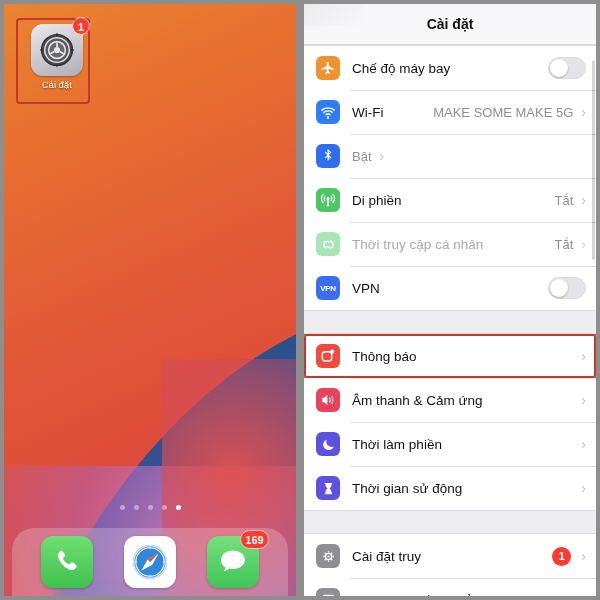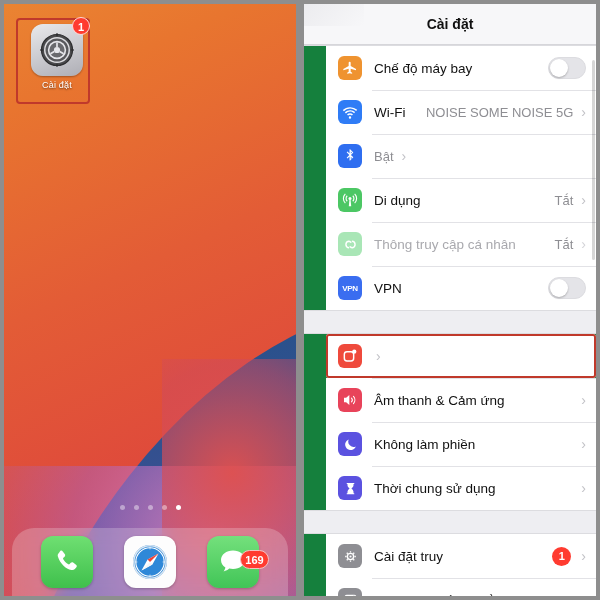--- a/index.html
+++ b/index.html
@@ -81,38 +81,38 @@
     border-radius:22px 22px 0 0;
     backdrop-filter:blur(8px);
     display:flex;align-items:center;justify-content:space-around;
     padding:0 14px;box-sizing:border-box;
   }
   .dock-icon{position:relative;width:52px;height:52px;border-radius:12px;
     box-shadow:0 1px 3px rgba(0,0,0,.25);display:flex;align-items:center;justify-content:center;}
   .dock-badge{
     position:absolute;top:-6px;right:-10px;min-width:26px;height:19px;border-radius:10px;
     background:#ff3b30;border:1.5px solid #f3c3c2;color:#fff;font-size:11px;font-weight:600;
-    line-height:19px;text-align:center;padding:0 4px;box-sizing:border-box;margin-top:20px;
+    line-height:19px;text-align:center;padding:0 4px;box-sizing:border-box;
   }
 
   
   .settings{
     position:absolute;left:304px;top:4px;width:292px;height:592px;
     background:#fff;overflow:hidden;
   }
   .nav{
     height:40px;background:#f7f7f9;border-bottom:1px solid #d6d6da;
     display:flex;align-items:center;justify-content:center;
     position:relative;
   }
   .nav-title{font-size:14px;font-weight:700;color:#111;}
   .nav-shine{position:absolute;left:0;top:0;width:60px;height:22px;
     background:linear-gradient(135deg,rgba(235,235,238,.95),rgba(255,255,255,0));}
 
-  .grp{background:#15803d;border-top:1px solid #dcdce0;border-bottom:1px solid #dcdce0;padding-left:22px;}
+  .grp{background:#15803d;border-top:1px solid #dcdce0;border-bottom:1px solid #dcdce0;}
   .gap{height:22px;background:#eeeef2;}
 
   .row{
     display:flex;align-items:center;height:44px;padding:0 10px 0 12px;
     position:relative;background:#fff;box-sizing:border-box;
   }
   .row + .row::before{
     content:"";position:absolute;left:46px;right:0;top:0;height:1px;background:#e2e2e6;
   }
   .ic{width:24px;height:24px;border-radius:6px;flex:none;margin-right:12px;
@@ -241,21 +241,21 @@
           </div>
       </div>
 
       <div class="row">
         <div class="ic" style="background:#2f7cf6;">
           <svg width="16" height="16" viewBox="0 0 24 24">
               <path fill="#fff" d="M12 18.5a1.8 1.8 0 1 0 0 3.6 1.8 1.8 0 0 0 0-3.6zm0-4.6c-1.7 0-3.3.6-4.5 1.7l1.6 1.7c.8-.7 1.8-1.1 2.9-1.1s2.1.4 2.9 1.1l1.6-1.7a6.7 6.7 0 0 0-4.5-1.7zm0-4.6c-3 0-5.7 1.2-7.7 3.1l1.6 1.7A9 9 0 0 1 12 11.4c2.5 0 4.6.9 6.1 2.3l1.6-1.7A11 11 0 0 0 12 9.3zm0-4.6c-4.2 0-8 1.7-10.8 4.4l1.6 1.7A13 13 0 0 1 12 6.8c3.6 0 6.8 1.4 9.2 3.6l1.6-1.7A15.5 15.5 0 0 0 12 4.7z"></path>
             </svg>
         </div>
         <div class="lbl">Wi-Fi</div>
-        <div class="val">NOISE SOME NOISE 5G</div>
+        <div class="val">MAKE SOME MAKE 5G</div>
         <div class="chev">›</div>
       </div>
 
       <div class="row">
         <div class="ic" style="background:#2f6ef0;">
           <svg width="16" height="16" viewBox="0 0 24 24">
               <path fill="#fff" d="M12.2 2 17 6.8l-3.6 3.6L17 14l-4.8 4.8h-.9v-6.2l-3.1 3.1-1.2-1.2 4-4-4-4 1.2-1.2 3.1 3.1V2zm1.1 3.3v3.1l1.6-1.6zm0 8.3v3.1l1.6-1.6z"></path>
             </svg>
         </div>
         <div class="val">Bật</div>
@@ -263,32 +263,32 @@
       </div>
 
       <div class="row">
         <div class="ic" style="background:#4cc764;">
           <svg width="18" height="18" viewBox="0 0 24 24">
             <circle cx="12" cy="10" r="2" fill="#fff"></circle>
             <path fill="none" stroke="#fff" stroke-width="1.5" d="M8.3 6.3a5.2 5.2 0 0 0 0 7.4M15.7 6.3a5.2 5.2 0 0 1 0 7.4M5.8 3.8a8.7 8.7 0 0 0 0 12.4M18.2 3.8a8.7 8.7 0 0 1 0 12.4"></path>
             <path fill="#fff" d="M11.2 11.8h1.6l.8 8.4h-3.2z"></path>
           </svg>
         </div>
-        <div class="lbl">Di dụng</div>
+        <div class="lbl">Di phiền</div>
         <div class="val">Tắt</div>
         <div class="chev">›</div>
       </div>
 
       <div class="row">
         <div class="ic" style="background:#a9e6b6;">
           <svg width="17" height="17" viewBox="0 0 24 24">
             <path fill="none" stroke="#fff" stroke-width="2" stroke-linecap="round" d="M14.8 7.5a4.6 4.6 0 0 1 0 9 4.6 4.6 0 0 1-3.3-1.4M9.2 16.5a4.6 4.6 0 0 1 0-9 4.6 4.6 0 0 1 3.3 1.4"></path>
           </svg>
         </div>
-        <div class="lbl dim">Thông truy cập cá nhân</div>
+        <div class="lbl dim">Thời truy cập cá nhân</div>
         <div class="val">Tắt</div>
         <div class="chev dim">›</div>
       </div>
 
       <div class="row">
         <div class="ic" style="background:#3a6df0;">
           <span style="color:#fff;font-size:8px;font-weight:700;letter-spacing:-.3px;font-family:'Liberation Sans',sans-serif;">VPN</span>
         </div>
         <div class="lbl">VPN</div>
         <div class="toggle">
@@ -301,51 +301,52 @@
 
     <div class="grp">
 
       <div class="row hl-row">
         <div class="ic" style="background:#ef4a3c;">
           <svg width="16" height="16" viewBox="0 0 24 24">
             <rect x="3.5" y="5.5" width="14" height="14" rx="4" fill="none" stroke="#fff" stroke-width="2.2"></rect>
             <circle cx="18.4" cy="5.6" r="3.2" fill="#fff"></circle>
           </svg>
         </div>
+        <div class="lbl">Thông báo</div>
         <div class="chev">›</div>
       </div>
 
       <div class="row">
         <div class="ic" style="background:#e8435a;">
           <svg width="16" height="16" viewBox="0 0 24 24">
             <path fill="#fff" d="M11 4.5 6.2 8.6H3v6.8h3.2L11 19.5z"></path>
             <path fill="none" stroke="#fff" stroke-width="1.6" stroke-linecap="round" d="M14.3 9.1a4.4 4.4 0 0 1 0 5.8M17.2 6.6a8 8 0 0 1 0 10.8"></path>
           </svg>
         </div>
         <div class="lbl">Âm thanh &amp; Cảm ứng</div>
         <div class="chev">›</div>
       </div>
 
       <div class="row">
         <div class="ic" style="background:#5b52e0;">
           <svg width="15" height="15" viewBox="0 0 24 24">
               <path fill="#fff" d="M20.5 15.2A8.6 8.6 0 0 1 9.2 3.8 8.8 8.8 0 1 0 20.5 15.2z"></path>
             </svg>
         </div>
-        <div class="lbl">Không làm phiền</div>
+        <div class="lbl">Thời làm phiền</div>
         <div class="chev">›</div>
       </div>
 
       <div class="row">
         <div class="ic" style="background:#5b52e0;">
           <svg width="15" height="15" viewBox="0 0 24 24">
             <path fill="#fff" d="M6 3h12v1.6h-1.2v2.1c0 2-1.6 3.7-3.3 5.3 1.7 1.6 3.3 3.3 3.3 5.3v2.1H18V21H6v-1.6h1.2v-2.1c0-2 1.6-3.7 3.3-5.3C8.8 10.4 7.2 8.7 7.2 6.7V4.6H6z"></path>
           </svg>
         </div>
-        <div class="lbl">Thời chung sử dụng</div>
+        <div class="lbl">Thời gian sử động</div>
         <div class="chev">›</div>
       </div>
     </div>
 
     <div class="gap"></div>
 
     <div class="grp">
 
       <div class="row">
         <div class="ic" style="background:#8e8e93;">

